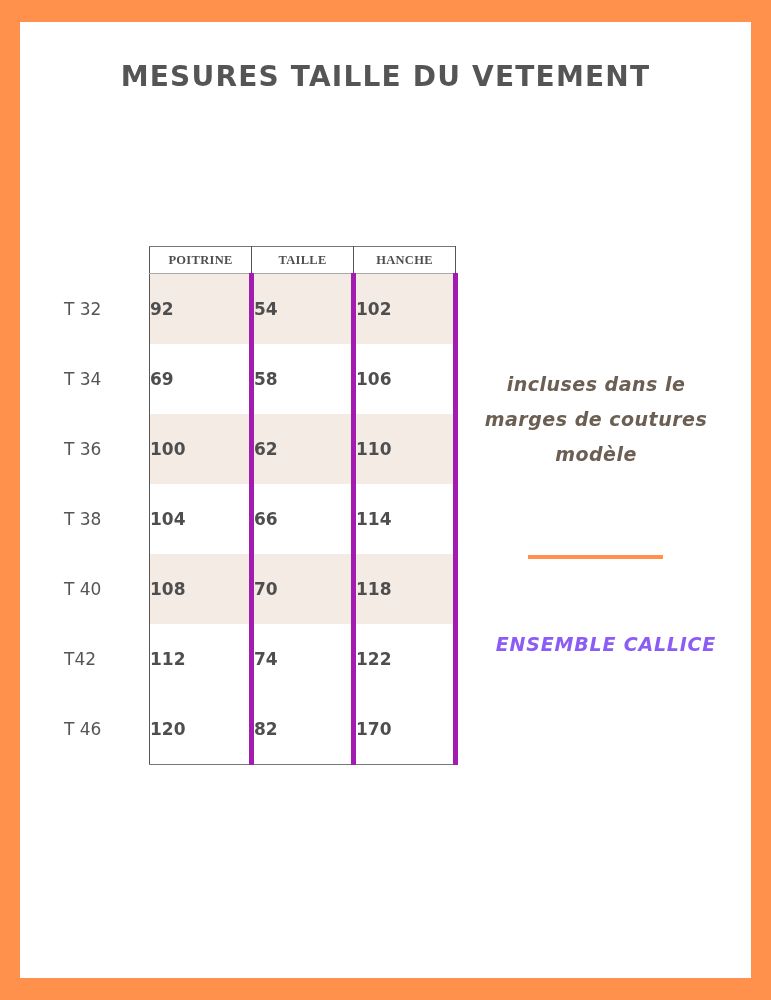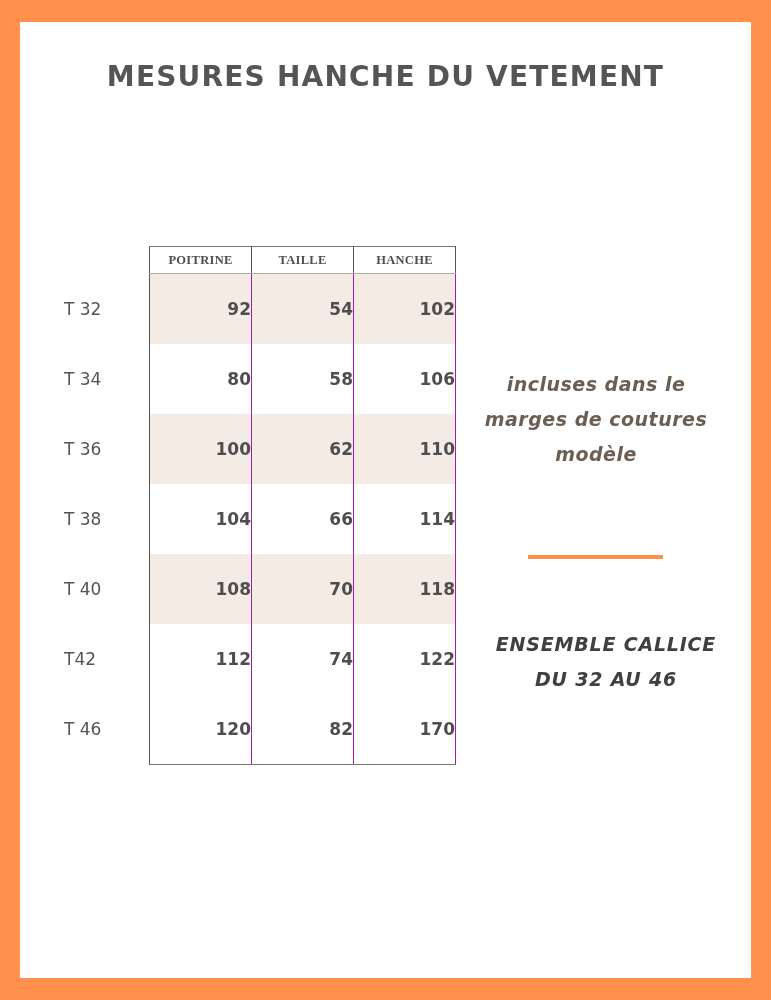--- a/index.html
+++ b/index.html
@@ -31,23 +31,23 @@
       width: 0; border: none; background: transparent;
     }
     .size-table thead th.col {
       width: 101px; height: 26px;
       font-size: 12.5px; font-weight: bold; color: #4e4e4e;
       border-left: 1px solid #555; border-right: 1px solid #555;
       border-top: 1px solid #777; border-bottom: 1px solid #aaa;
       text-align: center; letter-spacing: 0.3px; font-family: Liberation Serif, serif;
     }
     .size-table tbody td.val {
-      height: 70px; text-align: right;
+      height: 70px; text-align: left;
       font-size: 17px; font-weight: bold; color: #4e4e4e;
-      border-left: 1px solid #555; border-right: 1px solid #a21caf;
+      border-left: 1px solid #555; border-right: 5px solid #a21caf;
     }
     .size-table tbody tr.last td.val { border-bottom: 1px solid #777; }
     .size-table tbody tr.shaded td.val { background: #F4EBE5; }
     .row-label {
       position: absolute; right: 15px; width: 70px;
       font-size: 17px; color: #555;
     }
     .label-cell { position: relative; width: 0; border: none; }
     .note {
       position: absolute; left: 440px; width: 272px; top: 345px;
@@ -57,29 +57,29 @@
       letter-spacing: 0.5px;
     }
     .divider {
       position: absolute; left: 508px; top: 533px;
       width: 135px; height: 4px; background: #FF914D;
     }
     .collection {
       position: absolute; left: 450px; width: 272px; top: 605px;
       text-align: center;
       font-style: italic; font-weight: bold;
-      font-size: 19px; line-height: 35px; color: #404040;
+      font-size: 19px; line-height: 35px; color: #8b5cf6;
       letter-spacing: 0.8px;
     }
   </style>
 </head>
 <body>
 
 <div class="page">
-  <h1 class="title">MESURES HANCHE DU VETEMENT</h1>
+  <h1 class="title">MESURES TAILLE DU VETEMENT</h1>
 
   <table class="size-table">
     <thead>
       <tr>
         <th class="corner"></th>
         <th class="col">POITRINE</th>
         <th class="col">TAILLE</th>
         <th class="col">HANCHE</th>
       </tr>
     </thead>
@@ -89,21 +89,21 @@
             <span class="row-label" style="top:25px">T 32</span>
           </td>
         <td class="val">92</td>
         <td class="val">54</td>
         <td class="val">102</td>
       </tr>
       <tr>
         <td class="label-cell">
             <span class="row-label" style="top:25px">T 34</span>
           </td>
-        <td class="val">80</td>
+        <td class="val">69</td>
         <td class="val">58</td>
         <td class="val">106</td>
       </tr>
       <tr class="shaded">
         <td class="label-cell">
             <span class="row-label" style="top:25px">T 36</span>
           </td>
         <td class="val">100</td>
         <td class="val">62</td>
         <td class="val">110</td>
@@ -146,15 +146,14 @@
   <div class="note">
     <div>incluses dans le</div>
     <div>marges de coutures</div>
     <div>modèle</div>
   </div>
 
   <div class="divider"></div>
 
   <div class="collection">
     <div>ENSEMBLE CALLICE</div>
-    <div>DU 32 AU 46</div>
   </div>
 </div>
 
 </body></html>

